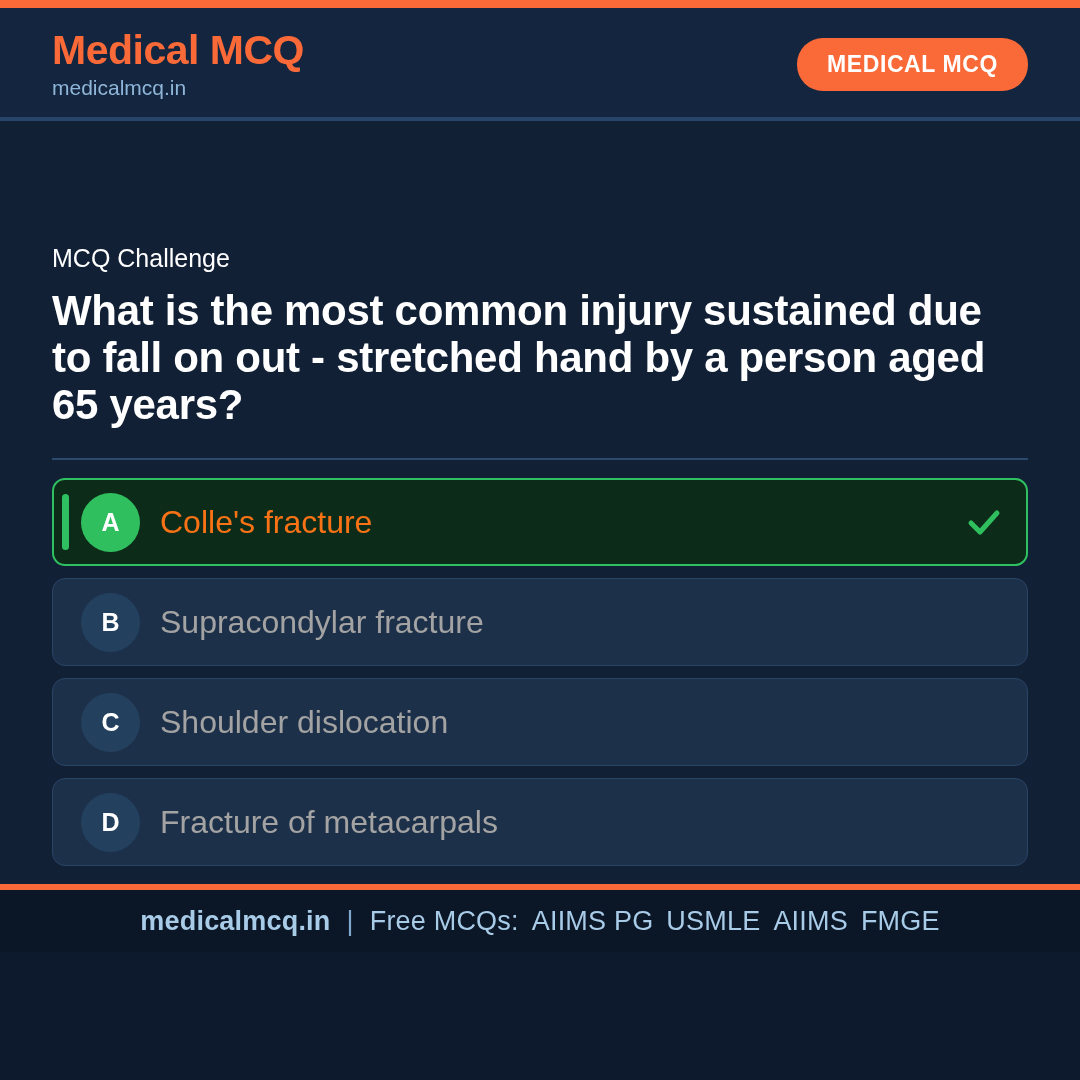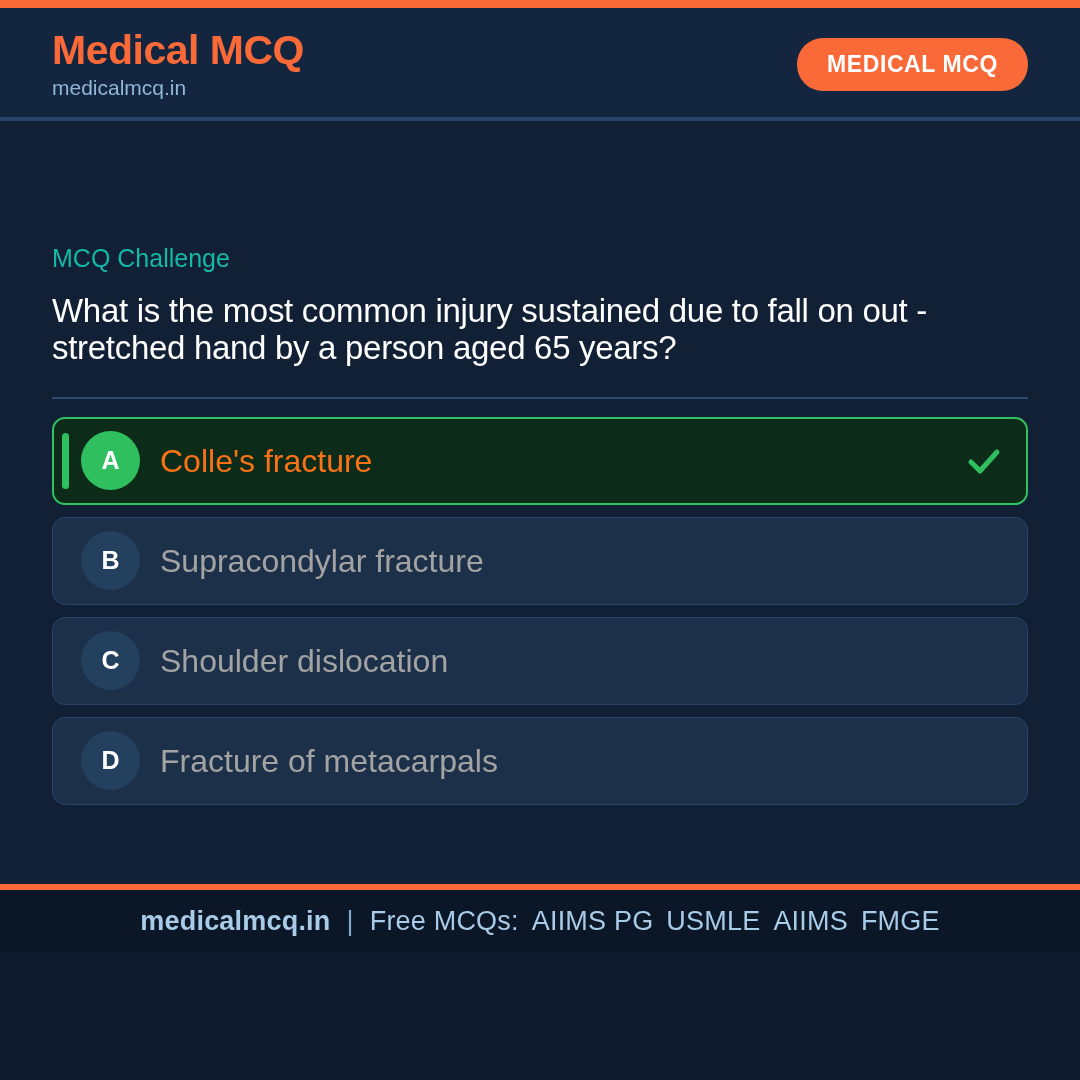--- a/index.html
+++ b/index.html
@@ -74,27 +74,27 @@
 
   
   .main {
     flex:1 1 auto;
     padding:122px 52px 0 52px;
     display:flex;
     flex-direction:column;
   }
   .eyebrow {
     font-size:25px;
-    color:#14b8a6;
-    margin-bottom:20px;
+    color:#ffffff;
+    margin-bottom:14px;
     line-height:1.2;
   }
   .question {
-    font-size:33px;
-    font-weight:normal;
+    font-size:42px;
+    font-weight:bold;
     color:#ffffff;
     line-height:1.12;
     letter-spacing:-0.3px;
     max-width:975px;
   }
   .divider {
     height:2px;
     background:#2b4straight;
     background:#2b4a6d;
     margin:30px 0 18px 0;

